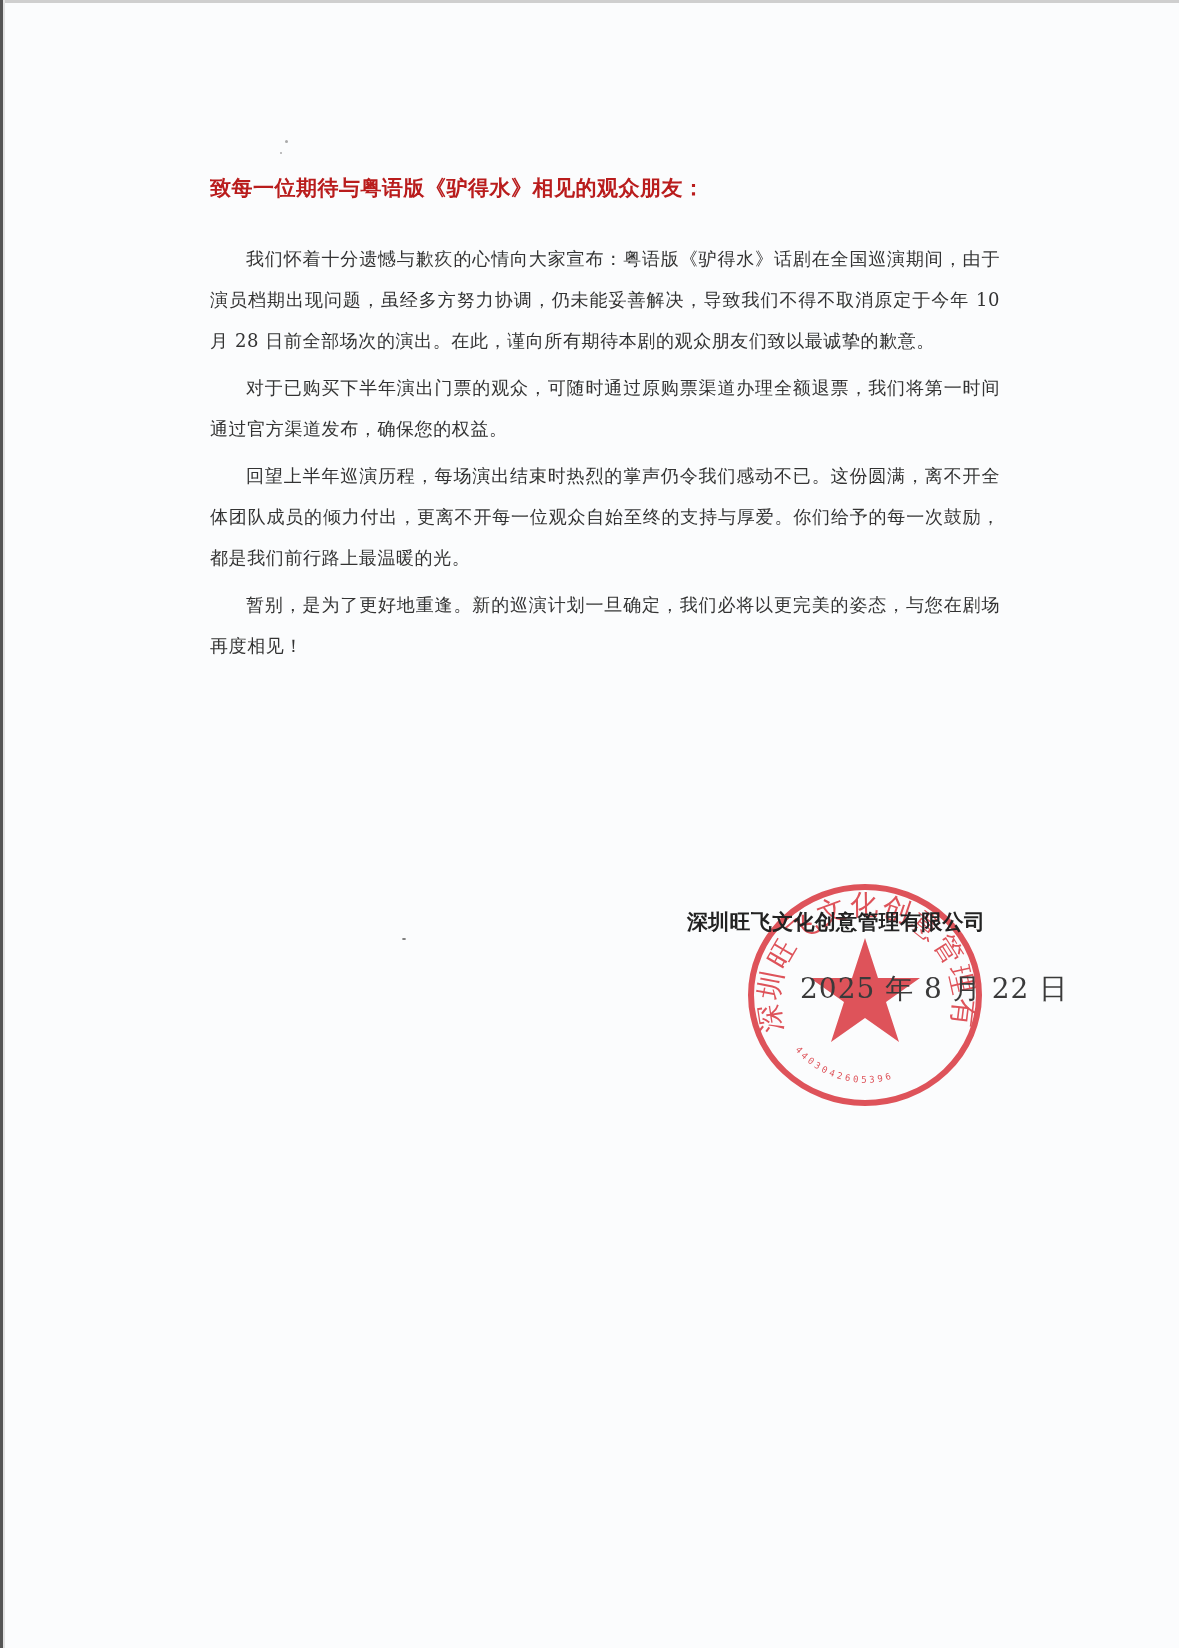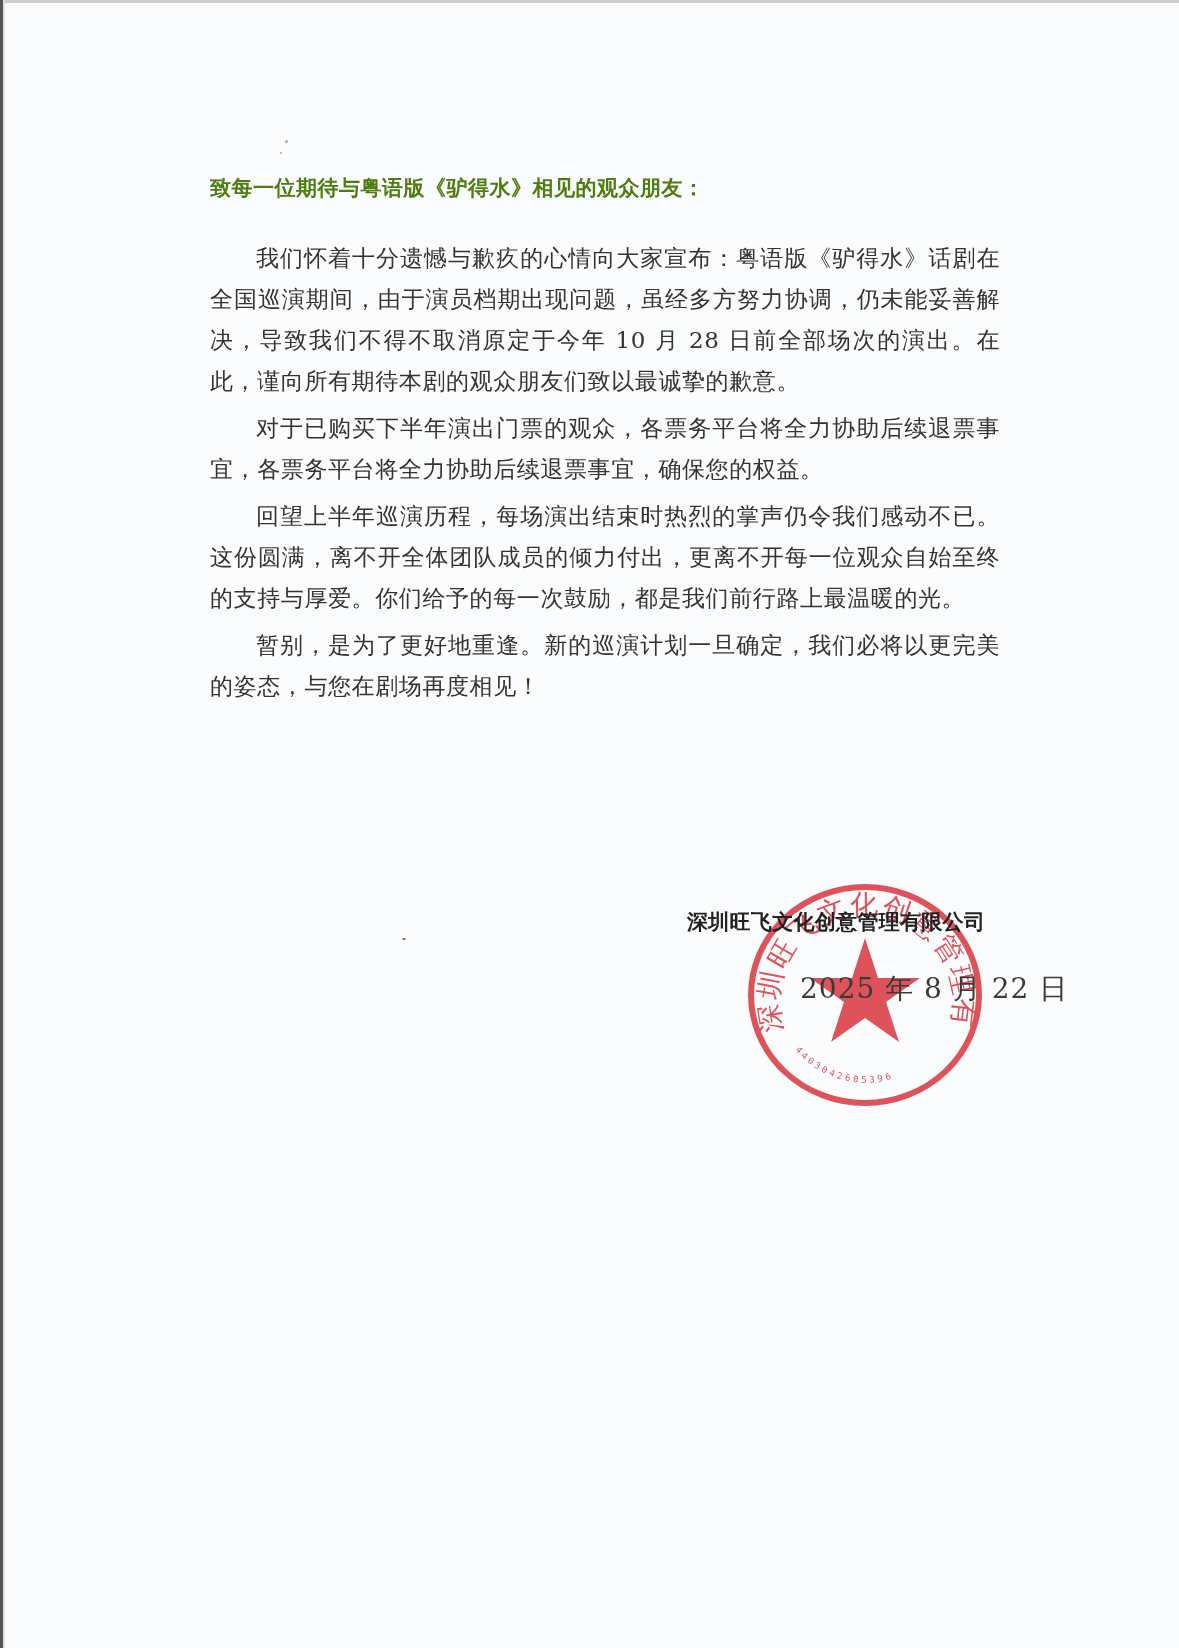--- a/index.html
+++ b/index.html
@@ -11,24 +11,24 @@
   }
   .edge-left { position:absolute; left:0; top:0; width:3px; height:1648px; background:#555; }
   .edge-top { position:absolute; left:0; top:0; width:1179px; height:3px; background:#cfcfcf; }
   .edge-left-shadow { position:absolute; left:3px; top:0; width:2px; height:1648px; background:#e2e2e2; }
   .page {
     position:absolute; left:210px; top:168px; width:790px;
   }
   .heading {
     font-family:"DejaVu Sans","Liberation Sans",sans-serif;
     font-weight:bold; font-size:21px; letter-spacing:0.5px;
-    color:#4d7c0f; margin:0 0 30px 0; line-height:40px;
+    color:#b91c1c; margin:0 0 30px 0; line-height:40px;
   }
   .para {
-    font-size:23px; line-height:41px; margin:0 0 6px 0;
+    font-size:18px; line-height:41px; margin:0 0 6px 0;
     text-indent:2em; text-align:justify; text-align-last:left;
     letter-spacing:0.6px; color:#333;
   }
   .sign-block {
     position:absolute; left:0; top:0; width:1179px; height:1648px; pointer-events:none;
   }
   .company {
     position:absolute; left:687px; top:908px;
     font-family:"DejaVu Sans","Liberation Sans",sans-serif;
     font-weight:bold; font-size:21px; color:#222; letter-spacing:0.3px;
@@ -48,21 +48,21 @@
 <div class="edge-left"></div>
 <div class="edge-left-shadow"></div>
 
 <div class="noise" style="left:285px;top:140px;"></div>
 <div class="noise" style="left:280px;top:152px;width:2px;height:2px;"></div>
 <div class="noise" style="left:402px;top:938px;width:4px;height:2px;background:#777;"></div>
 
 <div class="page">
   <div class="heading">致每一位期待与粤语版《驴得水》相见的观众朋友：</div>
   <p class="para">我们怀着十分遗憾与歉疚的心情向大家宣布：粤语版《驴得水》话剧在全国巡演期间，由于演员档期出现问题，虽经多方努力协调，仍未能妥善解决，导致我们不得不取消原定于今年 10 月 28 日前全部场次的演出。在此，谨向所有期待本剧的观众朋友们致以最诚挚的歉意。</p>
-  <p class="para">对于已购买下半年演出门票的观众，各票务平台将全力协助后续退票事宜，各票务平台将全力协助后续退票事宜，确保您的权益。</p>
+  <p class="para">对于已购买下半年演出门票的观众，可随时通过原购票渠道办理全额退票，我们将第一时间通过官方渠道发布，确保您的权益。</p>
   <p class="para">回望上半年巡演历程，每场演出结束时热烈的掌声仍令我们感动不已。这份圆满，离不开全体团队成员的倾力付出，更离不开每一位观众自始至终的支持与厚爱。你们给予的每一次鼓励，都是我们前行路上最温暖的光。</p>
   <p class="para">暂别，是为了更好地重逢。新的巡演计划一旦确定，我们必将以更完美的姿态，与您在剧场再度相见！</p>
 </div>
 
 <div class="sign-block">
   <svg class="seal" viewBox="0 0 240 230">
     <defs>
       <path id="sealArc" d="M 38 150 A 88 88 0 1 1 205 150"></path>
       <path id="numArc" d="M 50 170 A 92 92 0 0 0 198 160"></path>
     </defs>

